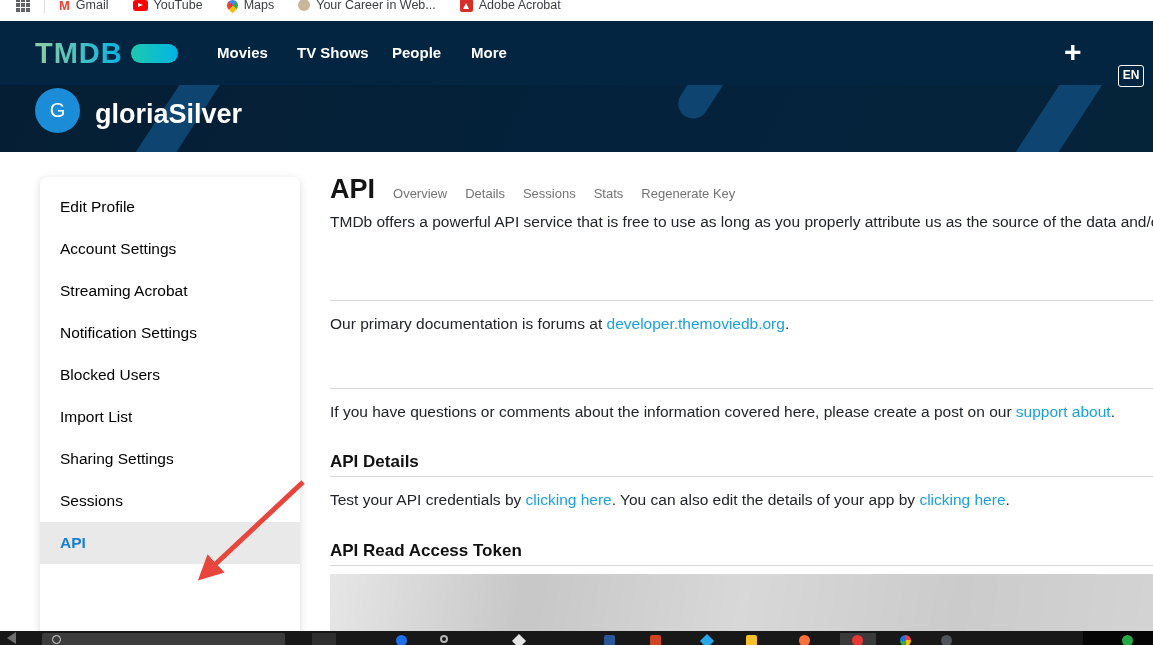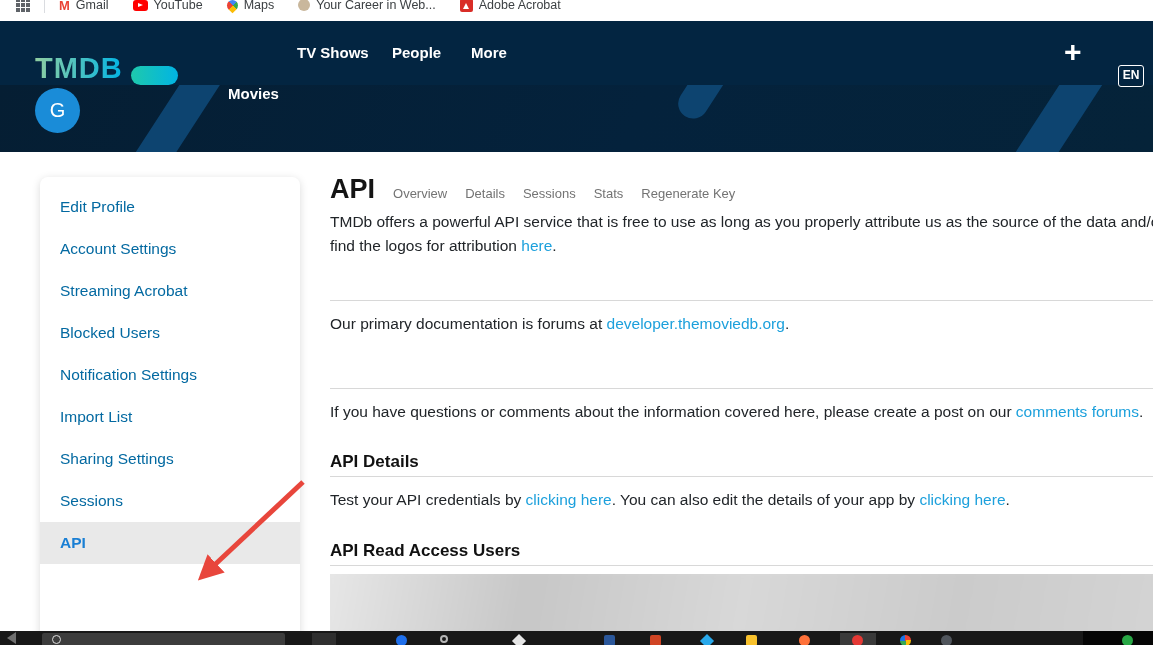--- a/index.html
+++ b/index.html
@@ -16,42 +16,42 @@
   .ic-gmail { color:#ea4335; font-weight:bold; font-size:13px; line-height:13px; }
   .ic-yt { width:15px; height:11px; background:#f00; border-radius:3px; position:relative; }
   .ic-yt:before { content:""; position:absolute; left:5px; top:3px; border-left:5px solid #fff; border-top:2.5px solid transparent; border-bottom:2.5px solid transparent; }
   .ic-maps { width:11px; height:11px; border-radius:50% 50% 50% 0; transform:rotate(-45deg); background:conic-gradient(#4285f4 0 25%, #34a853 0 50%, #fbbc05 0 75%, #ea4335 0); }
   .ic-site { width:12px; height:12px; border-radius:50%; background:#c9b79c; }
   .ic-pdf { width:13px; height:13px; border-radius:2px; background:#d92d27; position:relative; }
   .ic-pdf:before { content:""; position:absolute; left:3.5px; top:4px; border-bottom:6px solid #fff; border-left:3px solid transparent; border-right:3px solid transparent; }
 
   
   .app-header { position:absolute; top:21px; left:0; width:1153px; height:64px; background:#032541; z-index:4; }
-  .logo { position:absolute; left:35px; top:0; height:64px; display:flex; align-items:flex-end; cursor:pointer; }
+  .logo { position:absolute; left:35px; top:0; height:64px; display:flex; align-items:center; cursor:pointer; }
   .logo-text { font-weight:bold; font-size:29px; letter-spacing:1px; background:linear-gradient(90deg,#90cea1,#01b4e4); -webkit-background-clip:text; background-clip:text; color:transparent; -webkit-text-fill-color:transparent; }
   .logo-pill { width:47px; height:19px; border-radius:10px; margin-left:8px; background:linear-gradient(90deg,#1ec9ac,#01b4e4); }
   .nav-item { position:absolute; top:0; height:64px; line-height:64px; color:#fff; font-weight:bold; font-size:15px; cursor:pointer; }
-  .nav-movies { left:228px;margin-top:41px; } .nav-tv { left:297px; } .nav-people { left:392px; } .nav-more { left:471px; }
+  .nav-movies { left:217px; } .nav-tv { left:297px; } .nav-people { left:392px; } .nav-more { left:471px; }
   .hdr-plus { position:absolute; left:1064px; top:0; height:64px; line-height:62px; color:#fff; font-size:30px; font-weight:bold; cursor:pointer; }
   .hdr-lang { position:absolute; left:1118px; top:44px; width:26px; height:22px; border:1.6px solid #fff; border-radius:3px; color:#fff; font-size:12px; font-weight:bold; text-align:center; line-height:19px; cursor:pointer; }
 
   
   .banner { position:absolute; top:85px; left:0; width:1153px; height:67px; background:linear-gradient(115deg,#051e33 0%,#04223c 55%,#052339 100%); overflow:hidden; }
   .stripe { position:absolute; background:#0d4470; border-radius:18px; transform:rotate(33deg); }
   .stripe-1 { left:155px; top:-45px; width:34px; height:175px; }
   .stripe-2 { left:700px; top:-70px; width:30px; height:110px; }
   .stripe-3 { left:1040px; top:-55px; width:36px; height:180px; }
   .avatar { position:absolute; left:35px; top:3px; width:45px; height:45px; border-radius:50%; background:#1a8cd8; color:#fff; font-size:20px; text-align:center; line-height:45px; }
   .username { position:absolute; left:95px; top:14px; color:#fff; font-weight:bold; font-size:27px; }
 
   
   .sidebar { position:absolute; left:40px; top:177px; width:260px; height:468px; background:#fff; border-radius:8px; box-shadow:0 2px 8px rgba(0,0,0,0.15); z-index:2; }
   .sidebar-header { height:57px; background:#0d7ed9; border-radius:8px 8px 0 0; color:#fff; font-weight:bold; font-size:18px; line-height:57px; padding-left:20px; }
   .sidebar-list { padding-top:9px; }
-  .sidebar-item { height:42px; display:flex; align-items:center; padding-left:20px; font-size:15.5px; color:#0369a1; cursor:pointer; }
+  .sidebar-item { height:42px; display:flex; align-items:center; padding-left:20px; font-size:15.5px; color:#000000; cursor:pointer; }
   .sidebar-item.active { background:#e9e9e9; color:#1a7fd4; font-weight:bold; }
 
   
   .content { position:absolute; left:330px; top:152px; right:0; bottom:14px; overflow:hidden; background:#fff; }
   .content-head { position:absolute; top:22px; left:0; display:flex; align-items:baseline; white-space:nowrap; }
   .content-title { font-size:27px; font-weight:bold; color:#141414; margin-right:18px; }
   .tab { font-size:13px; color:#737373; margin-right:18px; cursor:pointer; }
   .para { font-size:15.5px; color:#212529; line-height:24px; }
   .row { position:absolute; left:0; right:0; }
   .intro-line1 { top:58px; white-space:nowrap; overflow:hidden; }
@@ -127,60 +127,60 @@
   <span class="nav-item nav-more">More</span>
   <span class="hdr-plus">+</span>
   <span class="hdr-lang">EN</span>
 </div>
 
 <div class="banner">
   <div class="stripe stripe-1"></div>
   <div class="stripe stripe-2"></div>
   <div class="stripe stripe-3"></div>
   <div class="avatar">G</div>
+  <div class="username">gloriaSilver</div>
 </div>
 
 <div class="sidebar">
   <div class="sidebar-list">
     <div class="sidebar-item">Edit Profile</div>
     <div class="sidebar-item">Account Settings</div>
     <div class="sidebar-item">Streaming Acrobat</div>
+    <div class="sidebar-item">Notification Settings</div>
     <div class="sidebar-item">Blocked Users</div>
-    <div class="sidebar-item">Notification Settings</div>
     <div class="sidebar-item">Import List</div>
     <div class="sidebar-item">Sharing Settings</div>
     <div class="sidebar-item">Sessions</div>
     <div class="sidebar-item active">API</div>
   </div>
 </div>
 
 <div class="content">
   <div class="content-head">
     <span class="content-title">API</span>
     <span class="tab">Overview</span>
     <span class="tab">Details</span>
     <span class="tab">Sessions</span>
     <span class="tab">Stats</span>
     <span class="tab">Regenerate Key</span>
   </div>
 
   <div class="row para intro-line1">TMDb offers a powerful API service that is free to use as long as you properly attribute us as the source of the data and/or ima</div>
-  <div class="row para intro-line2"><span>find the logos for attribution </span><a class="lnk">here</a><span>.</span></div>
 
   <div class="hr" style="top:148px"></div>
   <div class="row para" style="top:160px"><span>Our primary documentation is forums at </span><a class="lnk">developer.themoviedb.org</a><span>.</span></div>
 
   <div class="hr" style="top:236px"></div>
-  <div class="row para" style="top:248px"><span>If you have questions or comments about the information covered here, please create a post on our </span><a class="lnk">comments forums</a><span>.</span></div>
+  <div class="row para" style="top:248px"><span>If you have questions or comments about the information covered here, please create a post on our </span><a class="lnk">support about</a><span>.</span></div>
 
   <div class="row sec-heading" style="top:300px">API Details</div>
   <div class="hr" style="top:324px"></div>
   <div class="row para" style="top:336px"><span>Test your API credentials by </span><a class="lnk">clicking here</a><span>. You can also edit the details of your app by </span><a class="lnk">clicking here</a><span>.</span></div>
 
-  <div class="row sec-heading" style="top:389px">API Read Access Users</div>
+  <div class="row sec-heading" style="top:389px">API Read Access Token</div>
   <div class="hr" style="top:413px"></div>
   <div class="token-blur">
       <div class="token-blur-inner"></div>
     </div>
 </div>
 
 <svg class="arrow-overlay" viewBox="0 0 135 120">
   <defs>
     <marker id="ah" markerWidth="5" markerHeight="5" refX="2.5" refY="2.5" orient="auto">
       <path d="M0,0 L5,2.5 L0,5 z" fill="#e8463c"></path>

